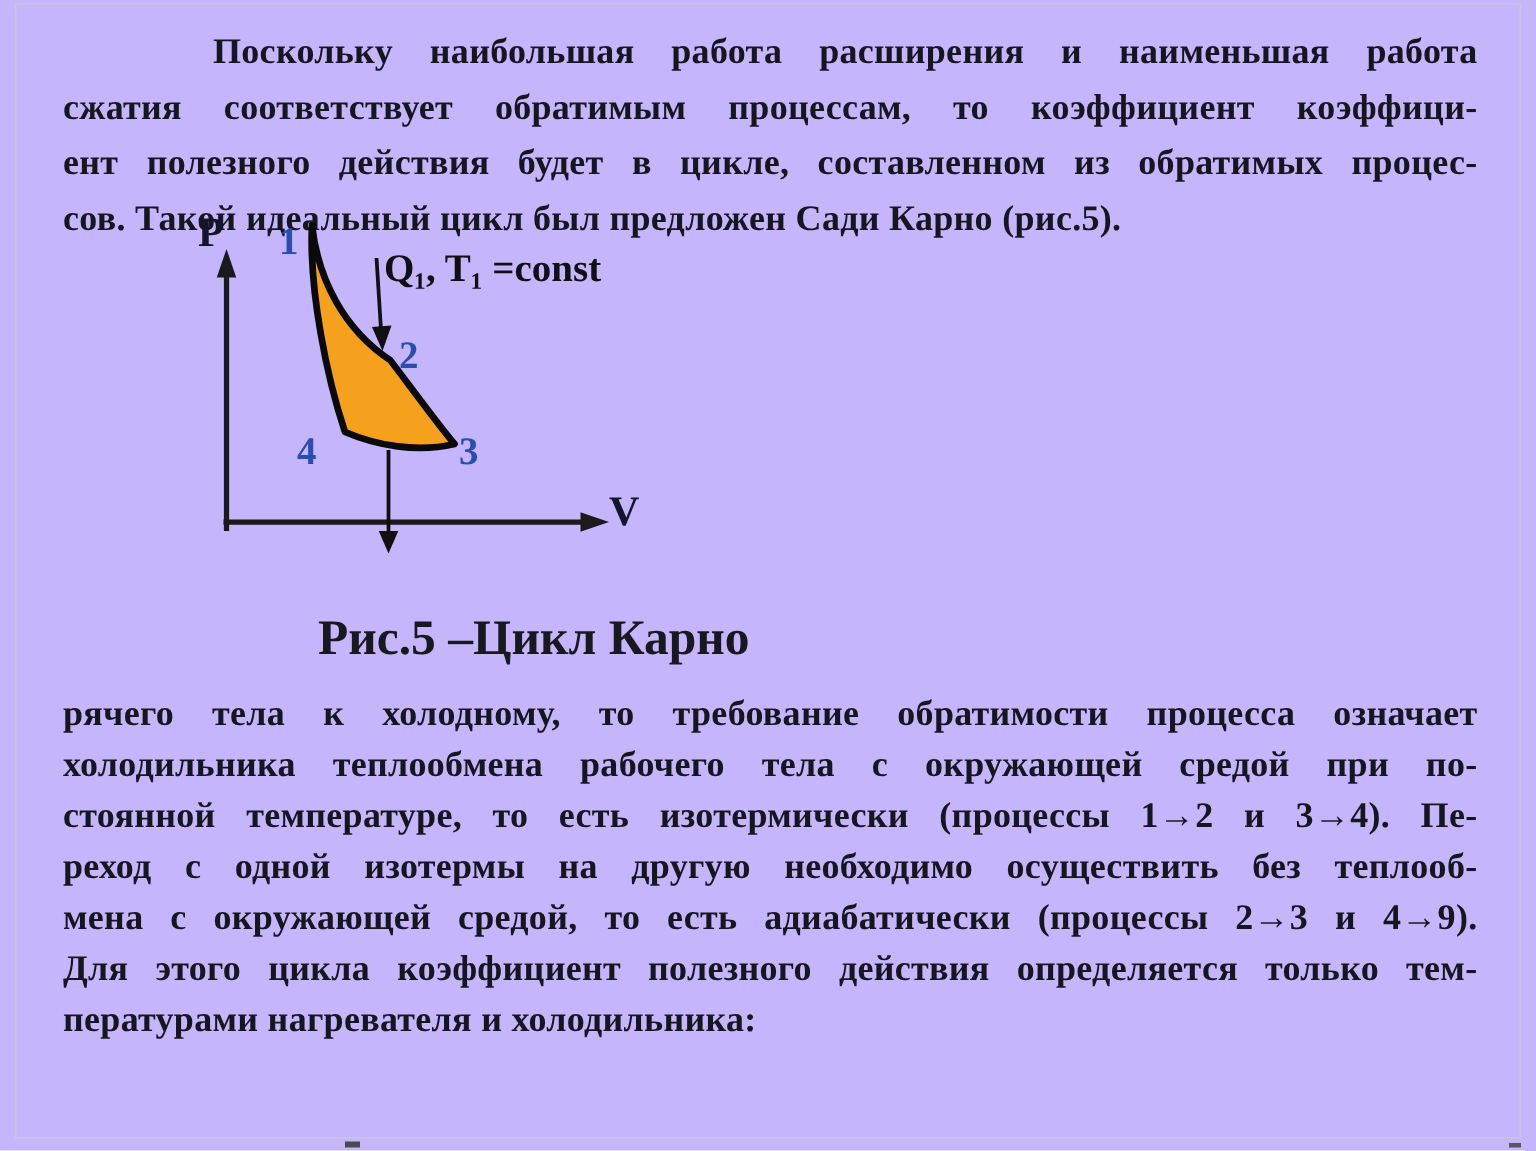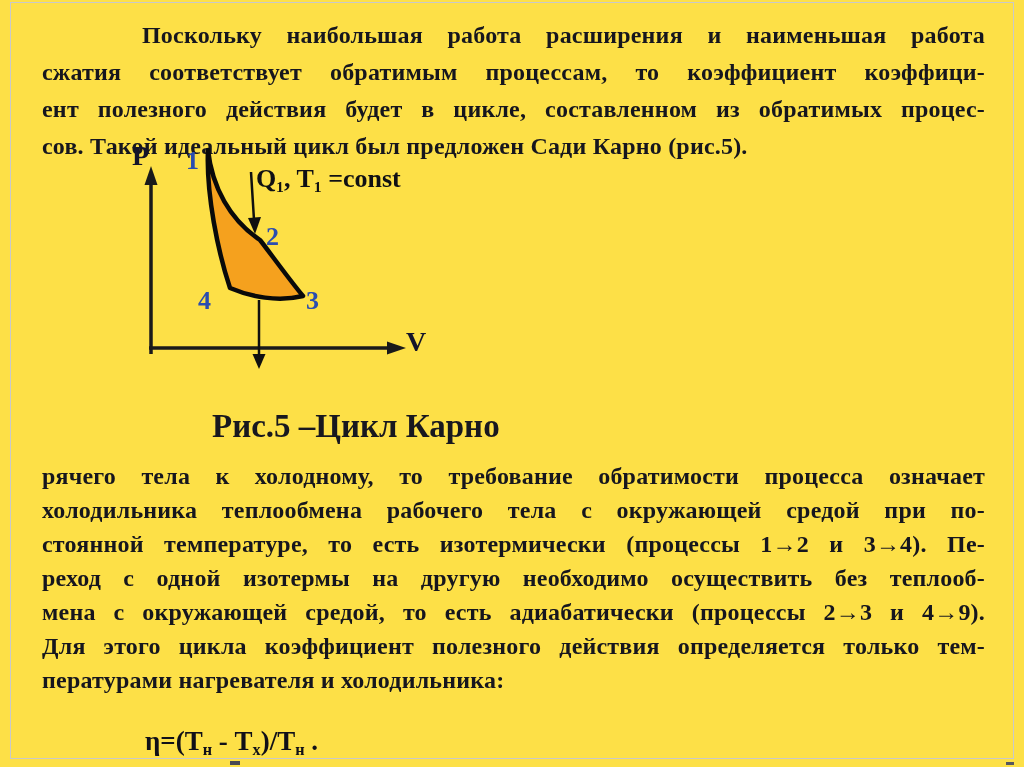--- a/index.html
+++ b/index.html
@@ -1,17 +1,17 @@
 <!DOCTYPE html>
 <html><head>
 <meta charset="utf-8">
 <style>
   html,body{margin:0;padding:0;background:#ffffff;}
   .page{
-    position:relative;width:1024px;height:767px;background:#fde047;overflow:hidden;
+    position:relative;width:1024px;height:767px;background:#c4b5fd;overflow:hidden;
     font-family:"Liberation Serif","DejaVu Serif","DejaVu Sans",serif;color:#16161e;
   }
   .frame{
     position:absolute;left:10px;top:2px;width:1002px;height:755px;
     border:1px solid #c9c9c9;pointer-events:none;
   }
   .para{
     position:absolute;left:42px;width:943px;font-size:24px;font-weight:bold;
     color:#16161e;letter-spacing:0.2px;
   }
@@ -87,18 +87,17 @@
   <div class="para p2">
     <div class="ln j">рячего тела к холодному, то требование обратимости процесса означает</div>
     <div class="ln j">холодильника теплообмена рабочего тела с окружающей средой при по-</div>
     <div class="ln j">стоянной температуре, то есть изотермически (процессы 1→2 и 3→4). Пе-</div>
     <div class="ln j">реход с одной изотермы на другую необходимо осуществить без теплооб-</div>
     <div class="ln j">мена с окружающей средой, то есть адиабатически (процессы 2→3 и 4→9).</div>
     <div class="ln j">Для этого цикла коэффициент полезного действия определяется только тем-</div>
     <div class="ln l">пературами нагревателя и холодильника:</div>
   </div>
 
-  <div class="formula"><span>η=(T</span><sub>н</sub><span> - T</span><sub>х</sub><span>)/T</span><sub>н</sub><span> .</span></div>
 
   <div class="cut1"></div>
   <div class="cut2"></div>
 
 </div>
 
 </body></html>

